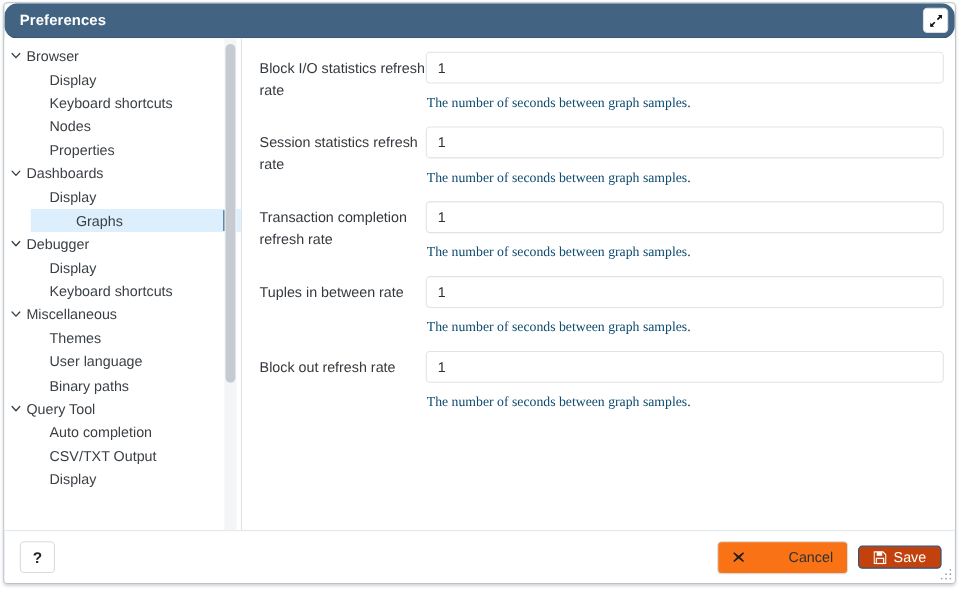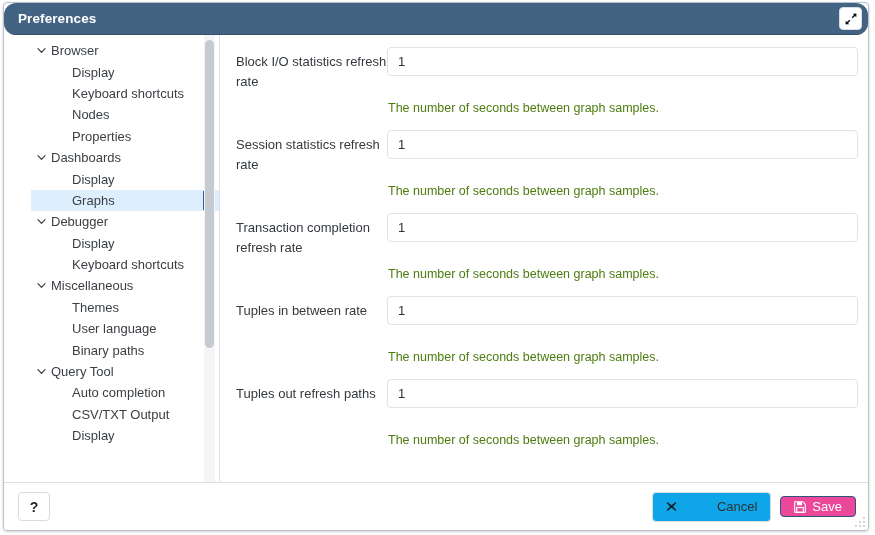--- a/index.html
+++ b/index.html
@@ -77,21 +77,20 @@
   .sidebar {
     width: 215px;
     flex: none;
     position: relative;
     background: #ffffff;
     border-right: 1px solid #dfe3e8;
     overflow: hidden;
   }
   .tree {
     padding-top: 5px;
-    padding-left: 27px;
   }
   .tree-item {
     display: flex;
     align-items: center;
     height: 21.4px;
     font-size: 13px;
     color: #3a3f44;
     white-space: nowrap;
     position: relative;
     cursor: pointer;
@@ -101,20 +100,21 @@
     flex: none;
     display: flex;
     align-items: center;
     justify-content: center;
     color: #3a3f44;
   }
   .tree-item.child .chev { visibility: hidden; }
   .tree-item.child .tlabel { padding-left: 21px; }
   .tree-item.selected {
     background: #ddeefc;
+    margin-left: 24px;
   }
   .tree-item.selected::after {
     content: "";
     position: absolute;
     right: 13px;
     top: 1px;
     bottom: 1px;
     width: 3px;
     background: #2c5f8f;
   }
@@ -175,24 +175,25 @@
     border-radius: 4px;
     background: #ffffff;
     padding: 0 10px;
     font-family: "Liberation Sans", sans-serif;
     font-size: 13px;
     color: #2d3135;
     outline: none;
   }
   .field-help {
     font-size: 12.5px;
-    color: #4d7c0f;
-    margin-top: 25px;
+    color: #0c4a6e;
+    margin-top: 10px;
     padding-left: 1px;
     line-height: 15px;
+    font-family: Liberation Serif, serif;
   }
 
   
   .footer {
     height: 47px;
     flex: none;
     background: #ffffff;
     display: flex;
     align-items: center;
     justify-content: space-between;
@@ -217,29 +218,29 @@
     background: #ffffff;
     border: 1px solid #d7dce1;
     color: #212529;
     font-weight: bold;
     font-size: 14px;
   }
   .footer-right { display: flex; align-items: center; gap: 9px; }
   .btn-cancel {
     height: 30px;
     padding: 0 13px;
-    background: #0ea5e9;
+    background: #f97316;
     border: 1px solid #d7dce1;
     color: #2d3135;
     gap: 40px;
   }
   .btn-save {
     height: 21px;
     padding: 0 13px;
-    background: #ec4899;
+    background: #c2410c;
     border: 1px solid #2f5480;
     color: #ffffff;
   }
   .btn .glyph { display: inline-flex; align-items: center; }
 
   .resize-grip {
     position: absolute;
     right: 2px;
     bottom: 2px;
     width: 12px;
@@ -451,21 +452,21 @@
           </div>
         </div>
         <div class="field-row">
           <div class="field-label">Tuples in between rate</div>
           <div class="field-ctrl">
             <input type="text" class="field-input" value="1" style="">
             <div class="field-help">The number of seconds between graph samples.</div>
           </div>
         </div>
         <div class="field-row">
-          <div class="field-label">Tuples out refresh paths</div>
+          <div class="field-label">Block out refresh rate</div>
           <div class="field-ctrl">
             <input type="text" class="field-input" value="1" style="">
             <div class="field-help">The number of seconds between graph samples.</div>
           </div>
         </div>
       </div>
   </div>
 
   <div class="footer">
     <button class="btn btn-help">

